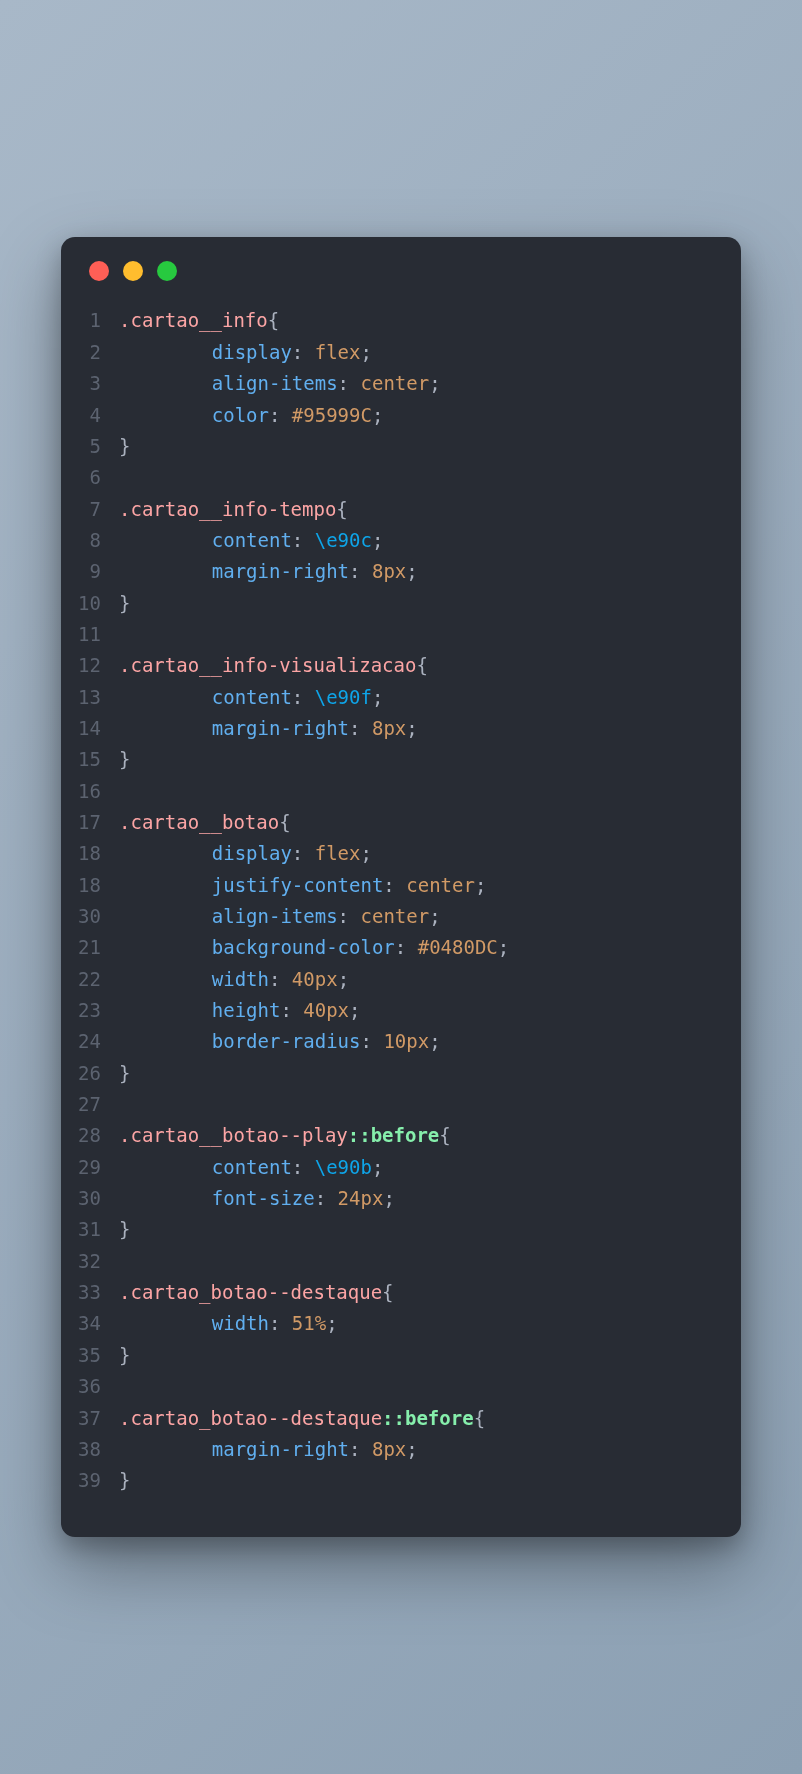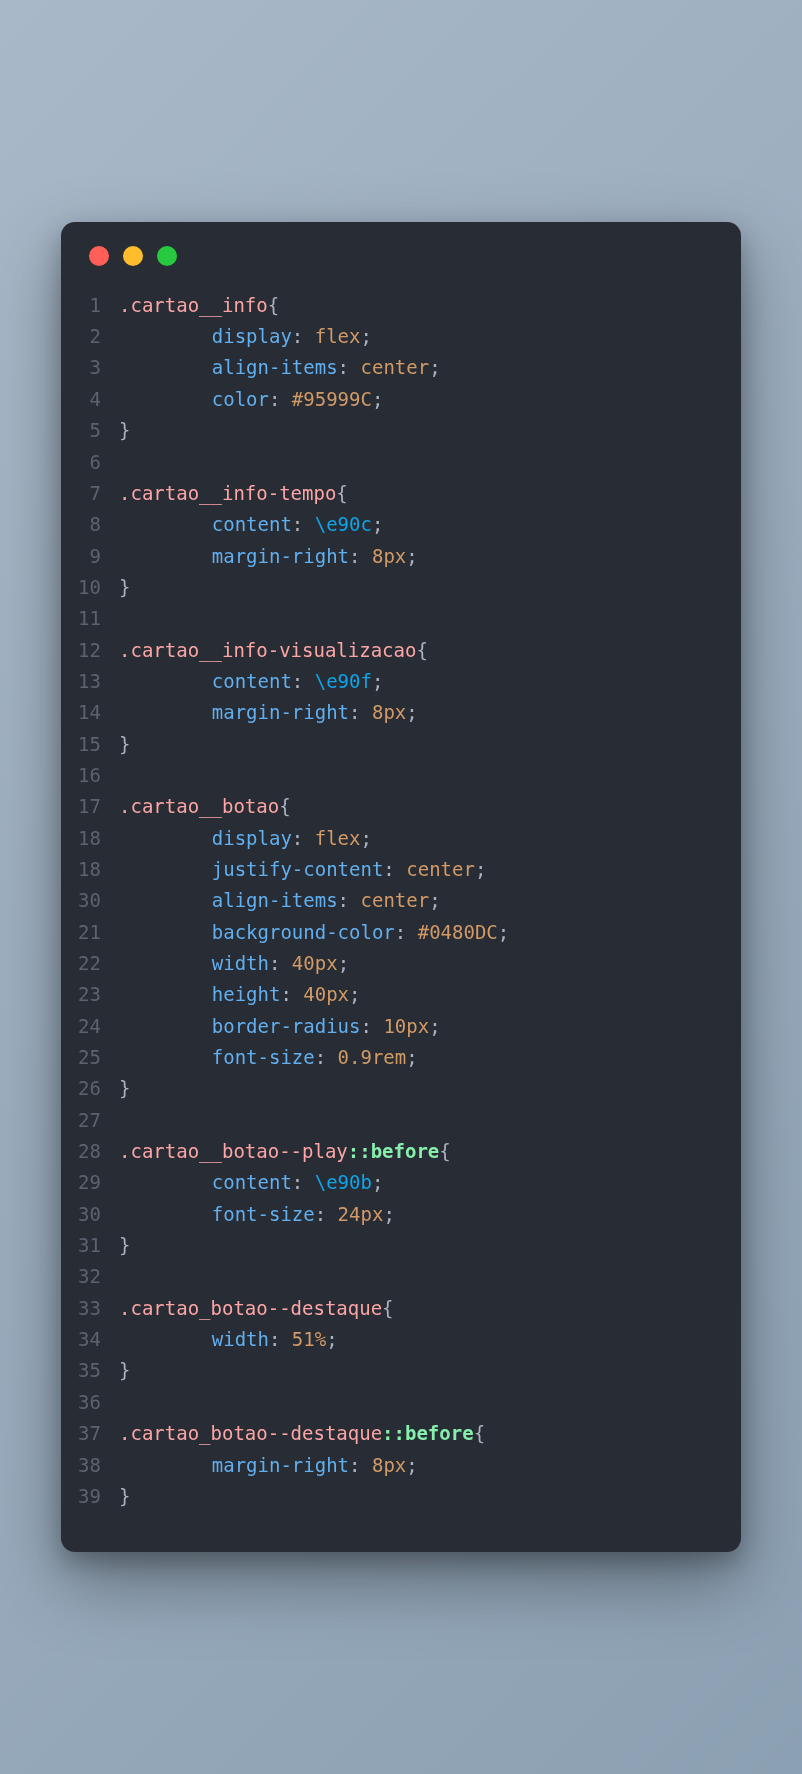--- a/index.html
+++ b/index.html
@@ -85,21 +85,20 @@
       <div class="line"><span class="lineno">15</span><span class="content"><span class="punc">}</span></span></div>
       <div class="line"><span class="lineno">16</span><span class="content"></span></div>
       <div class="line"><span class="lineno">17</span><span class="content"><span class="sel">.cartao__botao</span><span class="punc">{</span></span></div>
       <div class="line"><span class="lineno">18</span><span class="content"><span>    </span><span class="prop">display</span><span class="punc">: </span><span class="val">flex</span><span class="punc">;</span></span></div>
       <div class="line"><span class="lineno">18</span><span class="content"><span>    </span><span class="prop">justify-content</span><span class="punc">: </span><span class="val">center</span><span class="punc">;</span></span></div>
       <div class="line"><span class="lineno">30</span><span class="content"><span>    </span><span class="prop">align-items</span><span class="punc">: </span><span class="val">center</span><span class="punc">;</span></span></div>
       <div class="line"><span class="lineno">21</span><span class="content"><span>    </span><span class="prop">background-color</span><span class="punc">: </span><span class="val">#0480DC</span><span class="punc">;</span></span></div>
       <div class="line"><span class="lineno">22</span><span class="content"><span>    </span><span class="prop">width</span><span class="punc">: </span><span class="val">40px</span><span class="punc">;</span></span></div>
       <div class="line"><span class="lineno">23</span><span class="content"><span>    </span><span class="prop">height</span><span class="punc">: </span><span class="val">40px</span><span class="punc">;</span></span></div>
       <div class="line"><span class="lineno">24</span><span class="content"><span>    </span><span class="prop">border-radius</span><span class="punc">: </span><span class="val">10px</span><span class="punc">;</span></span></div>
-      <div class="line"><span class="lineno">25</span><span class="content"><span>    </span><span class="prop">font-size</span><span class="punc">: </span><span class="val">0.9rem</span><span class="punc">;</span></span></div>
       <div class="line"><span class="lineno">26</span><span class="content"><span class="punc">}</span></span></div>
       <div class="line"><span class="lineno">27</span><span class="content"></span></div>
       <div class="line"><span class="lineno">28</span><span class="content"><span class="sel">.cartao__botao--play</span><span class="valc">::before</span><span class="punc">{</span></span></div>
       <div class="line"><span class="lineno">29</span><span class="content"><span>    </span><span class="prop">content</span><span class="punc">: </span><span class="plain">\e90b</span><span class="punc">;</span></span></div>
       <div class="line"><span class="lineno">30</span><span class="content"><span>    </span><span class="prop">font-size</span><span class="punc">: </span><span class="val">24px</span><span class="punc">;</span></span></div>
       <div class="line"><span class="lineno">31</span><span class="content"><span class="punc">}</span></span></div>
       <div class="line"><span class="lineno">32</span><span class="content"></span></div>
       <div class="line"><span class="lineno">33</span><span class="content"><span class="sel">.cartao_botao--destaque</span><span class="punc">{</span></span></div>
       <div class="line"><span class="lineno">34</span><span class="content"><span>    </span><span class="prop">width</span><span class="punc">: </span><span class="val">51%</span><span class="punc">;</span></span></div>
       <div class="line"><span class="lineno">35</span><span class="content"><span class="punc">}</span></span></div>

